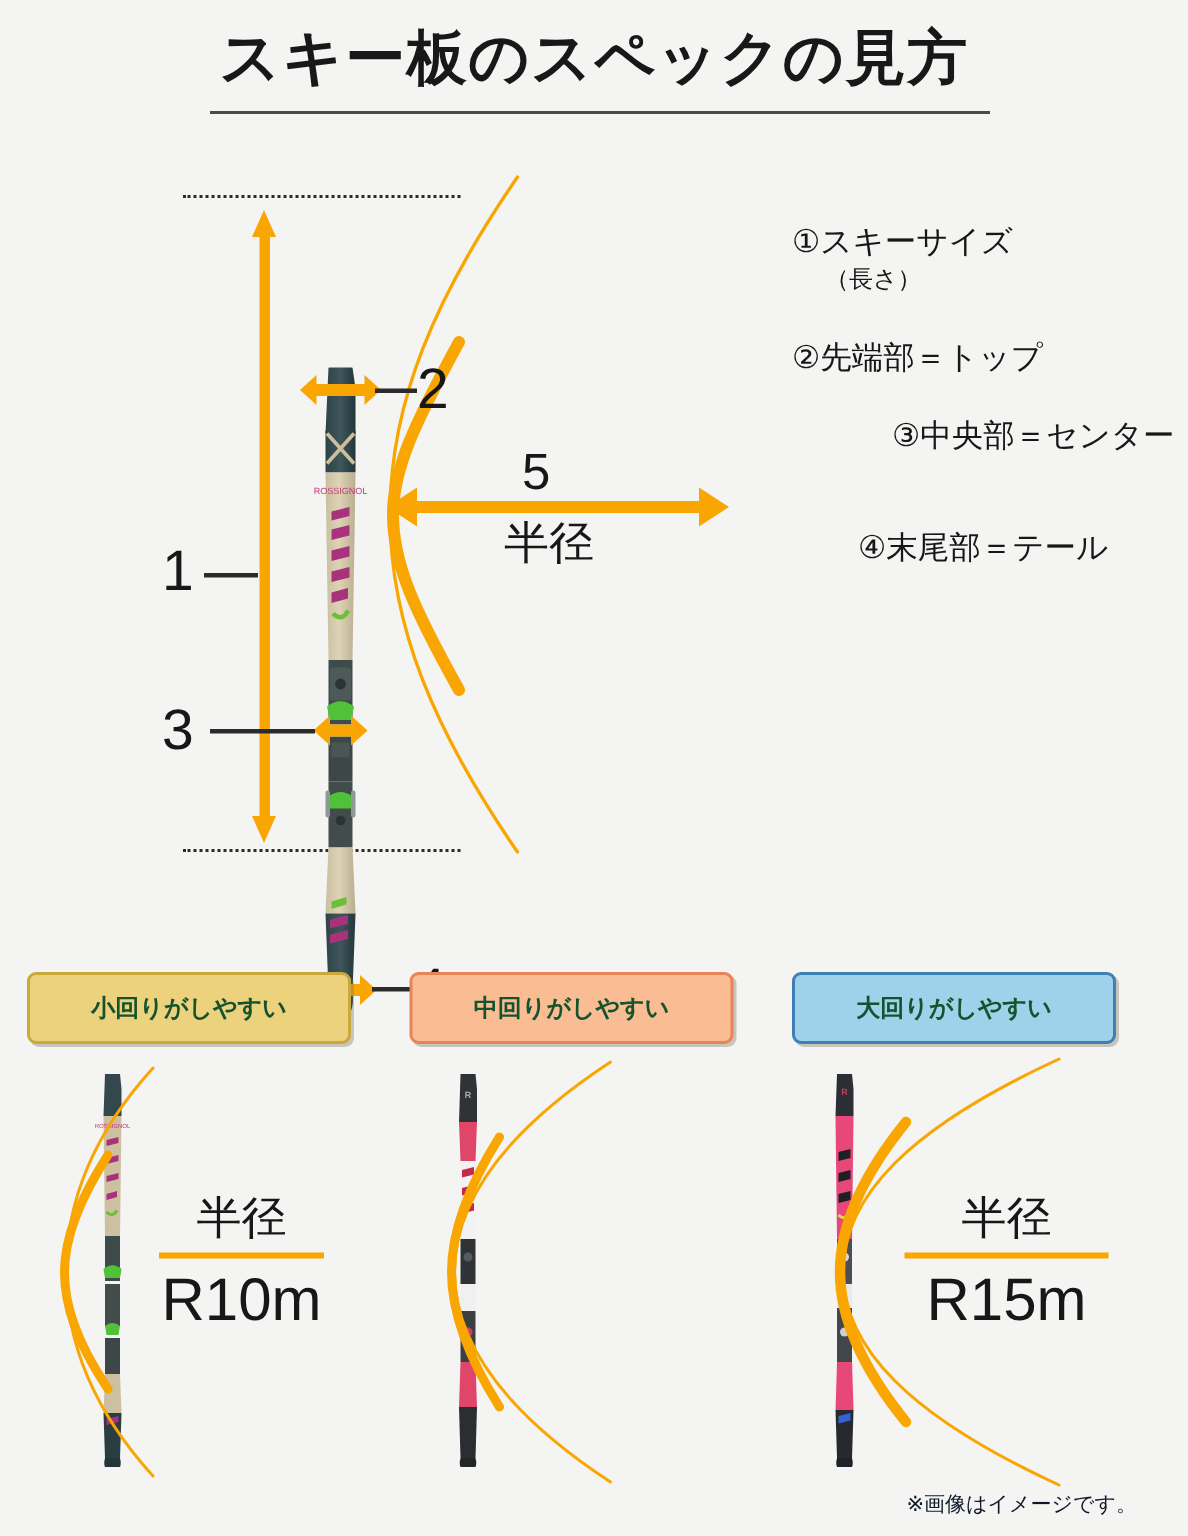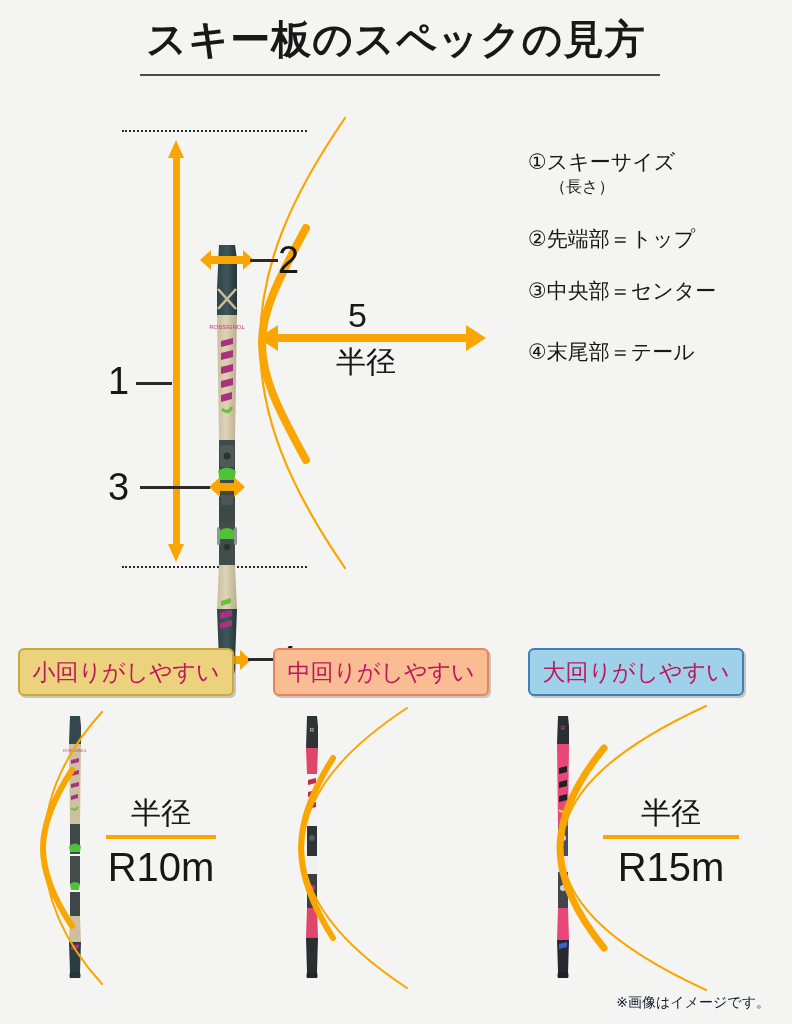--- a/index.html
+++ b/index.html
@@ -12,21 +12,20 @@
     background: #f4f4f3;
     font-family: "Liberation Sans", "DejaVu Sans", sans-serif;
     color: #1a1a1a;
     overflow: hidden;
     position: relative;
   }
   .page {
     position: relative;
     width: 772px;
     height: 1024px;
-    padding-left: 12px;
   }
 
   
   .title-wrap {
     position: absolute;
     left: 0;
     top: 12px;
     width: 792px;
     text-align: center;
   }
@@ -236,23 +235,23 @@
     left: 8px;
     top: 0;
     width: 216px;
     height: 48px;
     border-radius: 6px;
     border: 2px solid;
     box-sizing: border-box;
     display: flex;
     align-items: center;
     justify-content: center;
-    font-size: 23px;
-    font-weight: 400;
-    color: #be185d;
+    font-size: 16px;
+    font-weight: 700;
+    color: #14532d;
     box-shadow: 2px 2px 0 rgba(120,110,90,0.35);
   }
   .tag-yellow { background: #EDD27D; border-color: #C9A93C; }
   .tag-orange { background: #F9BC93; border-color: #E8835A; }
   .tag-blue   { background: #9FD2EA; border-color: #3E7FB5; }
 
   .mini-ski {
     position: absolute;
     top: 68px;
     width: 26px;
@@ -421,24 +420,24 @@
   </div>
 
   <div class="legend">
     <div class="legend-item">
       <span>①スキーサイズ</span>
       <span class="legend-sub">（長さ）</span>
     </div>
     <div class="legend-item" style="margin-bottom:24px;">
       <span>②先端部＝トップ</span>
     </div>
-    <div class="legend-item" style="margin-bottom:34px;">
+    <div class="legend-item" style="margin-bottom:48px;text-align:right;">
       <span>③中央部＝センター</span>
     </div>
-    <div class="legend-item" style="margin-bottom:48px;">
+    <div class="legend-item" style="margin-bottom:48px;margin-left:44px;">
       <span>④末尾部＝テール</span>
     </div>
     <div class="legend-item">
     </div>
   </div>
 
   <div class="panels">
 
     <div class="panel panel-1">
       <div class="tag tag-yellow">小回りがしやすい</div>

